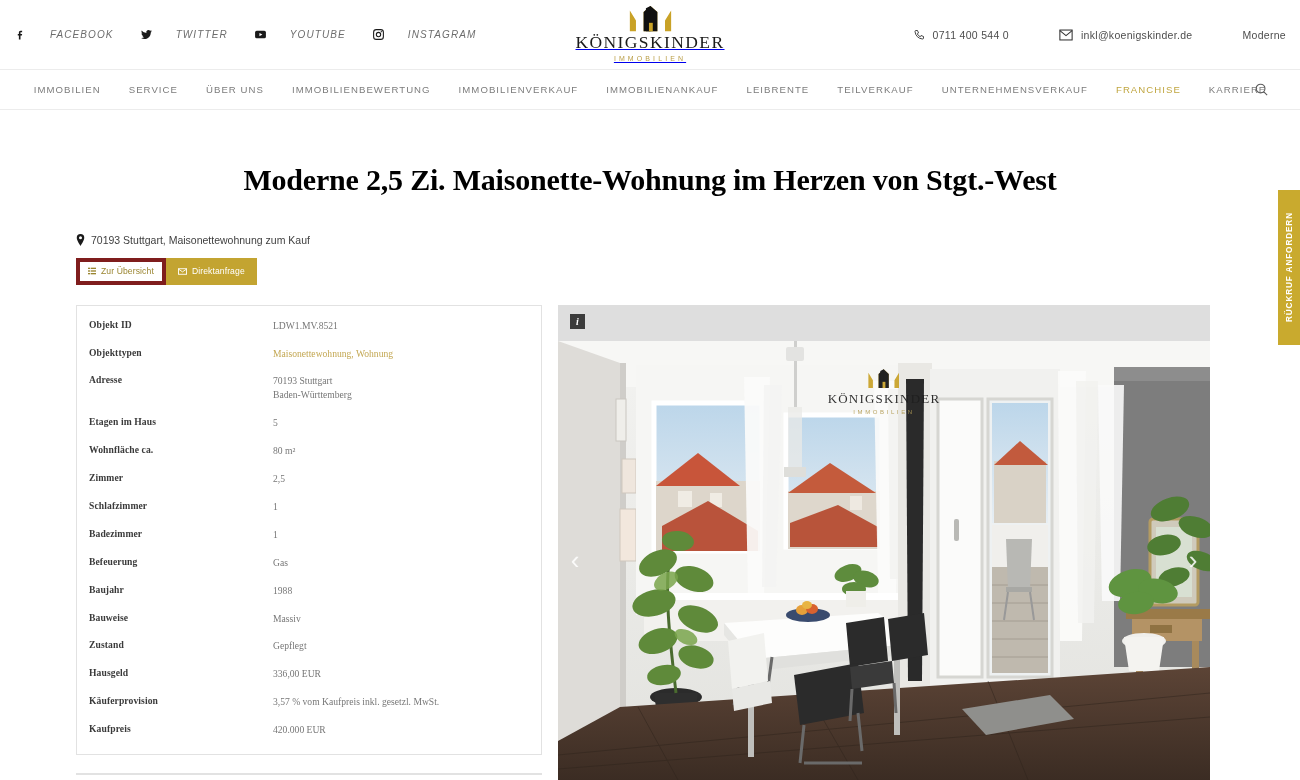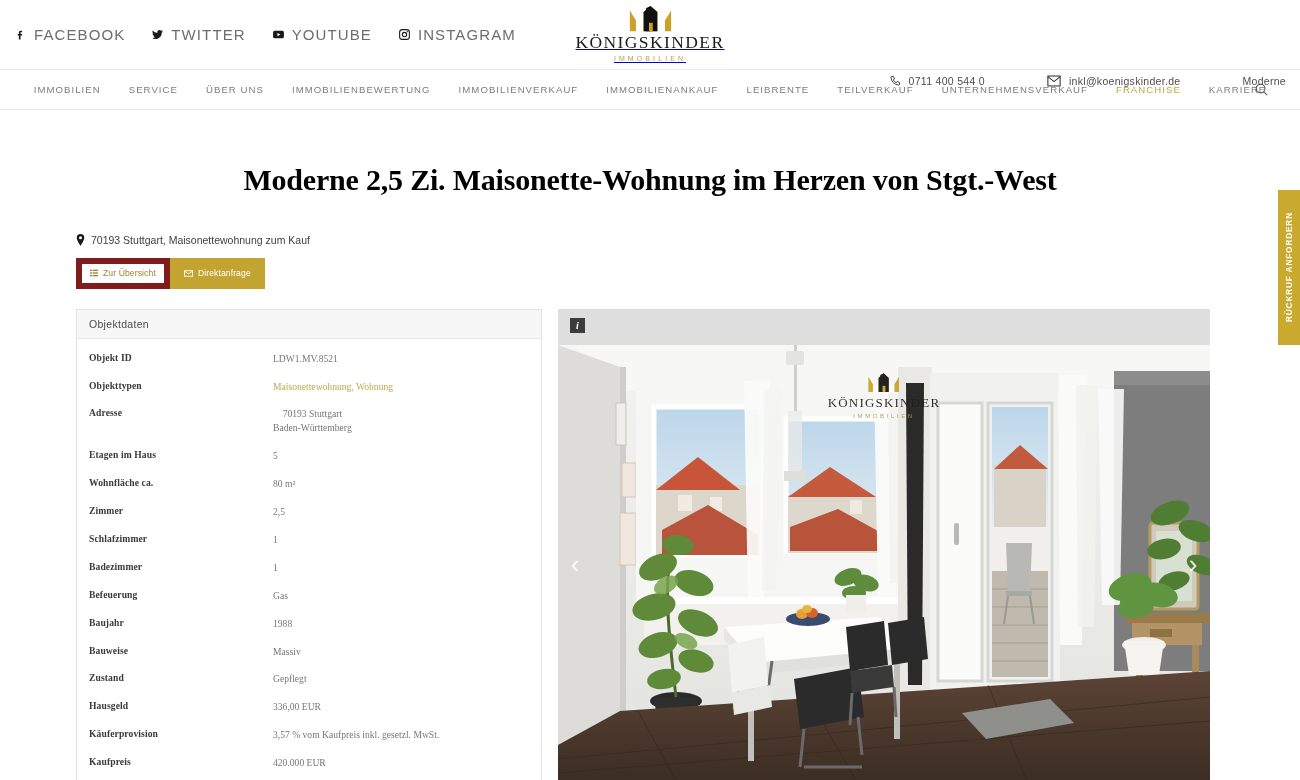--- a/index.html
+++ b/index.html
@@ -21,25 +21,26 @@
     position: relative;
     height: 70px;
     border-bottom: 1px solid #ececec;
     display: flex; align-items: center;
   }
   .social {
     display: flex; align-items: center; gap: 26px;
     padding-left: 14px;
   }
   .social-item {
-    display: flex; align-items: center; gap: 7px;
+    display: flex; align-items: center; gap: 23px;
     text-decoration: none;
     color: #6d6d6d;
-    font-size: 15px;
+    font-size: 10px;
     letter-spacing: 1.1px;
+    font-style: italic;
   }
   .social-item .sicon {
     width: 13px; height: 13px;
     display: flex; align-items: center; justify-content: center;
     color: #1a1a1a;
   }
   .social-item .sicon svg { display: block; }
 
   .logo-wrap {
     position: absolute; left: 50%; top: 6px;
@@ -57,21 +58,21 @@
   .logo-sub {
     font-size: 7px;
     letter-spacing: 3.1px;
     color: #b99d45;
     margin-top: 3px;
   }
 
   .topright {
     position: absolute; right: 14px; top: 50%;
     transform: translateY(-50%);
-    display: flex; align-items: center; gap: 16px; margin-top: 46px;
+    display: flex; align-items: center; gap: 4px;
   }
   .tr-item {
     display: flex; align-items: center; gap: 8px;
     color: #4d4d4d; font-size: 10.5px; text-decoration: none;
     margin-left: 46px;
     letter-spacing: 0.3px;
   }
   .tr-item .ticon { color:#333; display:flex; }
 
   
@@ -117,21 +118,21 @@
     margin-top: 37px;
     font-size: 10.5px; color: #3f3f3f;
   }
   .locline .pin { color: #1a1a1a; display:flex; }
 
   .btnrow { display: flex; margin-top: 12px; }
   .btn {
     display: flex; align-items: center; gap: 5px;
     font-size: 8.6px;
     padding: 5px 8px;
-    border: 6px solid #7f1d1d;
+    border: 4px solid #7f1d1d;
     cursor: pointer;
     line-height: 1;
     letter-spacing: 0.1px;
   }
   .btn-ghost { background: #fff; color: #9a8530; }
   .btn-solid { background: #c3a431; color: #fff; border-color: #c3a431; padding-left: 8px; }
 
   
   .main {
     display: flex;
@@ -158,21 +159,21 @@
   .panel-body { padding: 6px 12px 10px; }
 
   .drow {
     display: flex;
     padding: 7px 0;
     font-size: 9.6px;
     align-items: flex-start;
     font-family: Liberation Serif, serif;
   }
   .dlabel { width: 184px; flex: none; color: #3a3a3a; font-weight: bold; letter-spacing:0.1px; }
-  .dvalue { color: #777; line-height: 1.45; text-align: center; }
+  .dvalue { color: #777; line-height: 1.45; }
   .dvalue.link { color: #c3a752; }
 
   
   .gallery {
     position: relative;
     background: #dedede;
     width: 652px;
     height: 535px;
     overflow: hidden;
   }
@@ -388,21 +389,20 @@
         </span>
         <span>Direktanfrage</span>
       </button>
     </div>
 
     <div class="main">
 
       <div class="col-left">
 
         <div class="panel">
-          <div class="panel-head">Objektdaten</div>
           <div class="panel-body">
             <div class="drow">
                 <div class="dlabel">Objekt ID</div>
                 <div class="dvalue">LDW1.MV.8521</div>
               </div>
             <div class="drow">
                 <div class="dlabel">Objekttypen</div>
                 <div class="dvalue link">Maisonettewohnung, Wohnung</div>
               </div>
             <div class="drow">

